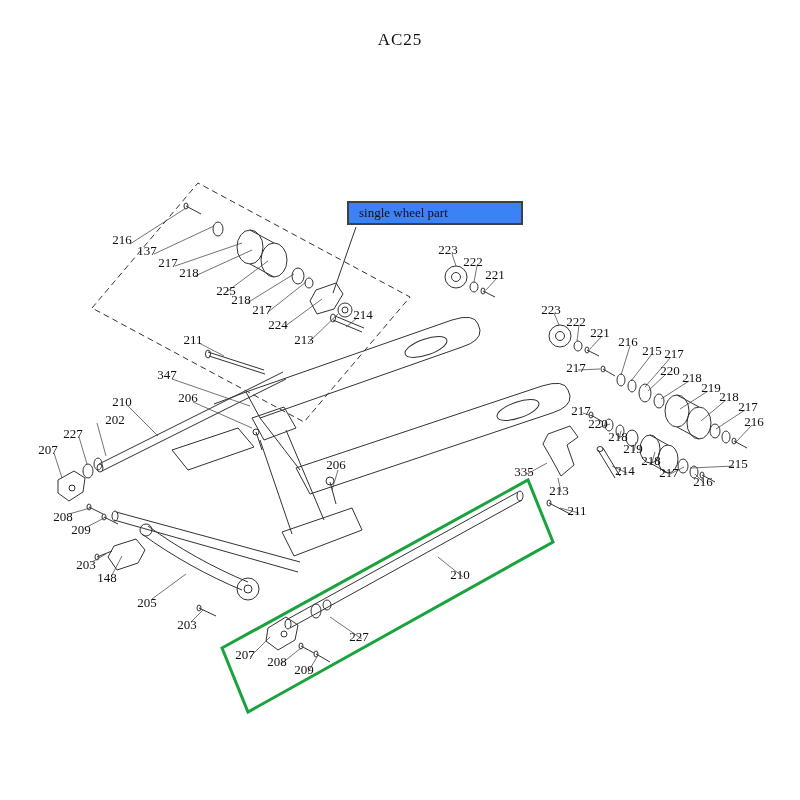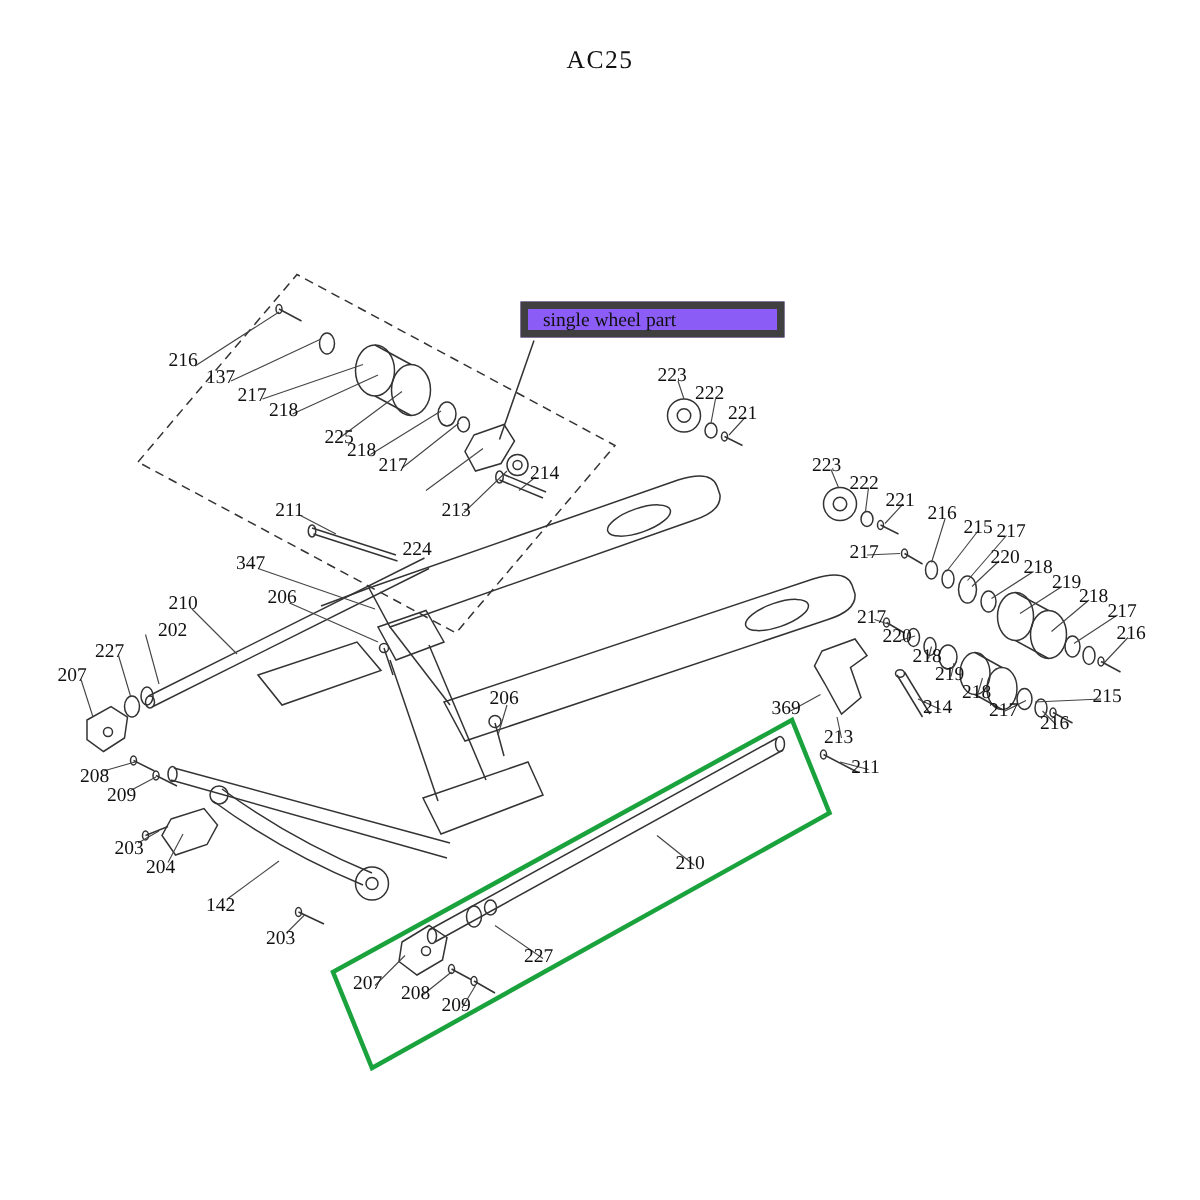--- a/index.html
+++ b/index.html
@@ -21,22 +21,22 @@
     font-size: 17px;
     letter-spacing: 1px;
     color: #111111;
   }
   .callout {
     position: absolute;
     left: 347px;
     top: 201px;
     width: 176px;
     height: 24px;
-    border: 5px solid #404040;
-    background: #8b5cf6;
+    border: 2px solid #404040;
+    background: #3b82f6;
     display: flex;
     align-items: center;
     padding-left: 10px;
     font-size: 13px;
     color: #111111;
     box-sizing: border-box;
     z-index: 3;
   }
   svg.art {
     position: absolute;
@@ -278,35 +278,35 @@
   </svg>
 
   <div class="labels-layer">
       <span class="part-label" style="left: 122px; top: 240px;">216</span>
       <span class="part-label" style="left: 147px; top: 251px;">137</span>
       <span class="part-label" style="left: 168px; top: 263px;">217</span>
       <span class="part-label" style="left: 189px; top: 273px;">218</span>
       <span class="part-label" style="left: 226px; top: 291px; text-align: center;">225</span>
       <span class="part-label" style="left: 241px; top: 300px;">218</span>
       <span class="part-label" style="left: 262px; top: 310px;">217</span>
-      <span class="part-label" style="left: 278px; top: 325px; margin-top: 41px;">224</span>
+      <span class="part-label" style="left: 278px; top: 325px;">224</span>
       <span class="part-label" style="left: 304px; top: 340px;">213</span>
       <span class="part-label" style="left: 363px; top: 315px;">214</span>
       <span class="part-label" style="left: 193px; top: 340px;">211</span>
       <span class="part-label" style="left: 167px; top: 375px;">347</span>
       <span class="part-label" style="left: 188px; top: 398px;">206</span>
       <span class="part-label" style="left: 122px; top: 402px;">210</span>
       <span class="part-label" style="left: 91px; top: 420px; margin-left: 24px;">202</span>
       <span class="part-label" style="left: 73px; top: 434px;">227</span>
       <span class="part-label" style="left: 48px; top: 450px;">207</span>
       <span class="part-label" style="left: 63px; top: 517px;">208</span>
       <span class="part-label" style="left: 81px; top: 530px;">209</span>
       <span class="part-label" style="left: 86px; top: 565px;">203</span>
-      <span class="part-label" style="left: 107px; top: 578px;">204</span>
-      <span class="part-label" style="left: 147px; top: 603px;">142</span>
+      <span class="part-label" style="left: 107px; top: 578px;">148</span>
+      <span class="part-label" style="left: 147px; top: 603px;">205</span>
       <span class="part-label" style="left: 187px; top: 625px;">203</span>
       <span class="part-label" style="left: 336px; top: 465px;">206</span>
       <span class="part-label" style="left: 448px; top: 250px;">223</span>
       <span class="part-label" style="left: 473px; top: 262px;">222</span>
       <span class="part-label" style="left: 495px; top: 275px;">221</span>
       <span class="part-label" style="left: 551px; top: 310px;">223</span>
       <span class="part-label" style="left: 576px; top: 322px;">222</span>
       <span class="part-label" style="left: 600px; top: 333px;">221</span>
       <span class="part-label" style="left: 628px; top: 342px;">216</span>
       <span class="part-label" style="left: 652px; top: 351px;">215</span>
@@ -319,21 +319,21 @@
       <span class="part-label" style="left: 748px; top: 407px;">217</span>
       <span class="part-label" style="left: 754px; top: 422px;">216</span>
       <span class="part-label" style="left: 581px; top: 411px;">217</span>
       <span class="part-label" style="left: 598px; top: 424px;">220</span>
       <span class="part-label" style="left: 618px; top: 437px;">218</span>
       <span class="part-label" style="left: 633px; top: 449px;">219</span>
       <span class="part-label" style="left: 651px; top: 461px;">218</span>
       <span class="part-label" style="left: 669px; top: 473px;">217</span>
       <span class="part-label" style="left: 703px; top: 482px;">216</span>
       <span class="part-label" style="left: 738px; top: 464px;">215</span>
-      <span class="part-label" style="left: 524px; top: 472px;">369</span>
+      <span class="part-label" style="left: 524px; top: 472px;">335</span>
       <span class="part-label" style="left: 559px; top: 491px;">213</span>
       <span class="part-label" style="left: 625px; top: 471px;">214</span>
       <span class="part-label" style="left: 577px; top: 511px;">211</span>
       <span class="part-label" style="left: 460px; top: 575px;">210</span>
       <span class="part-label" style="left: 359px; top: 637px;">227</span>
       <span class="part-label" style="left: 245px; top: 655px;">207</span>
       <span class="part-label" style="left: 277px; top: 662px;">208</span>
       <span class="part-label" style="left: 304px; top: 670px;">209</span>
     </div>
 

